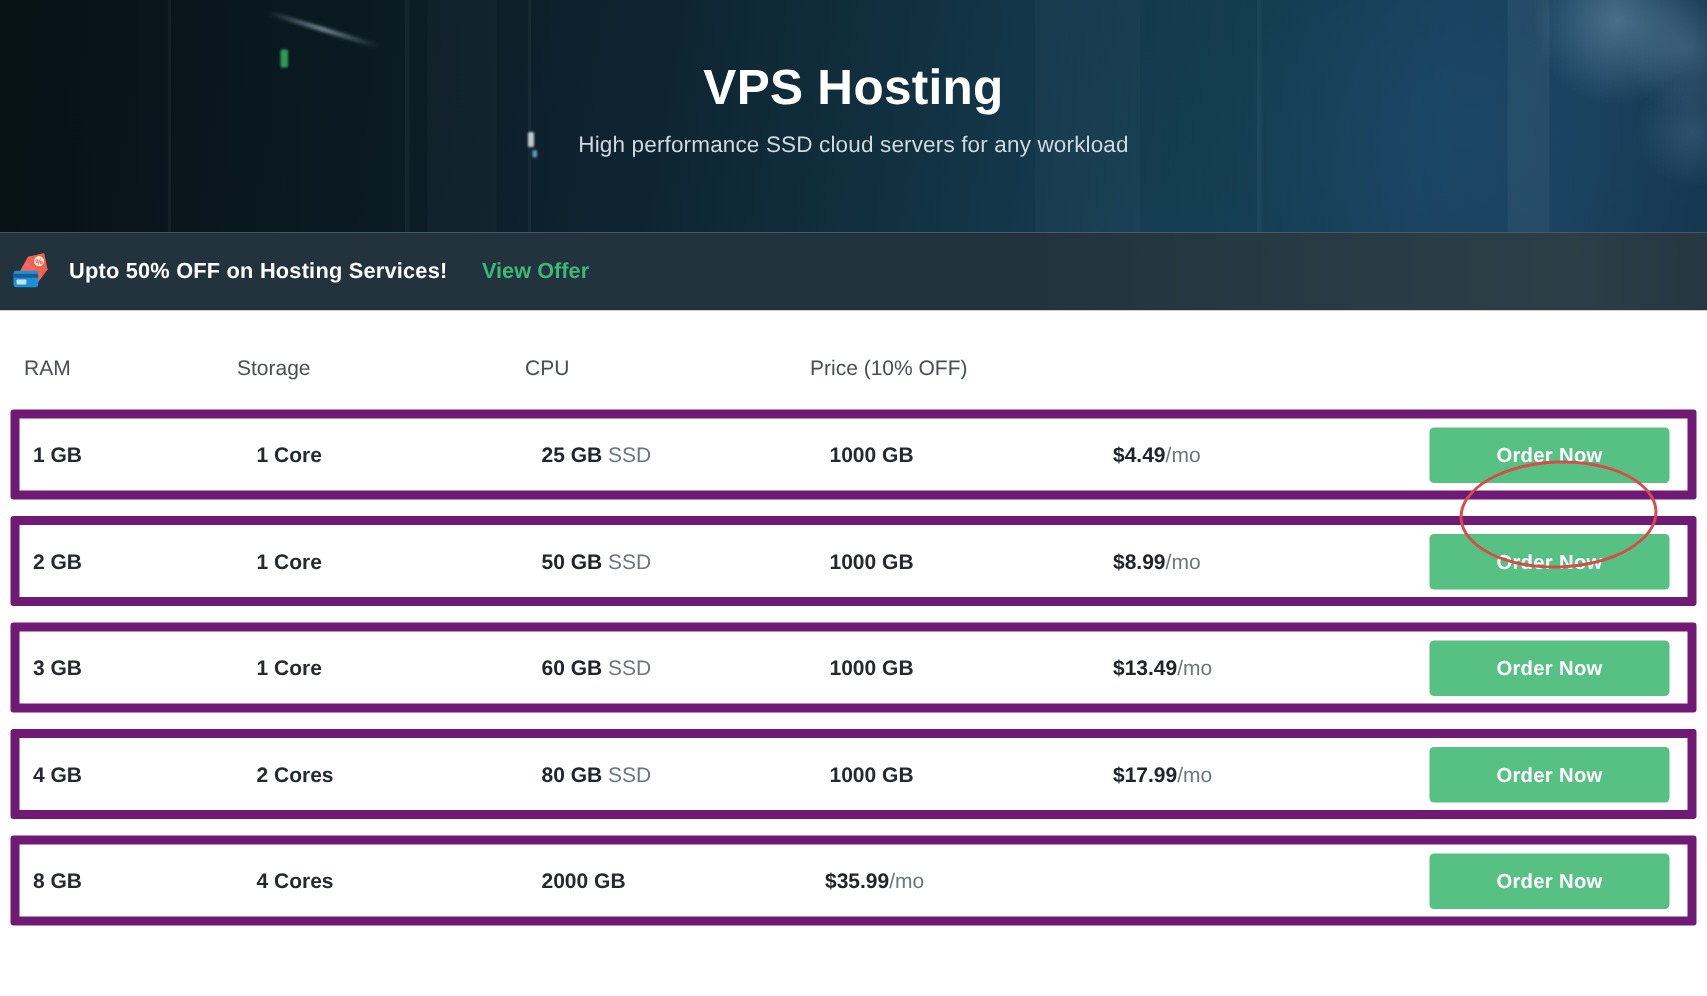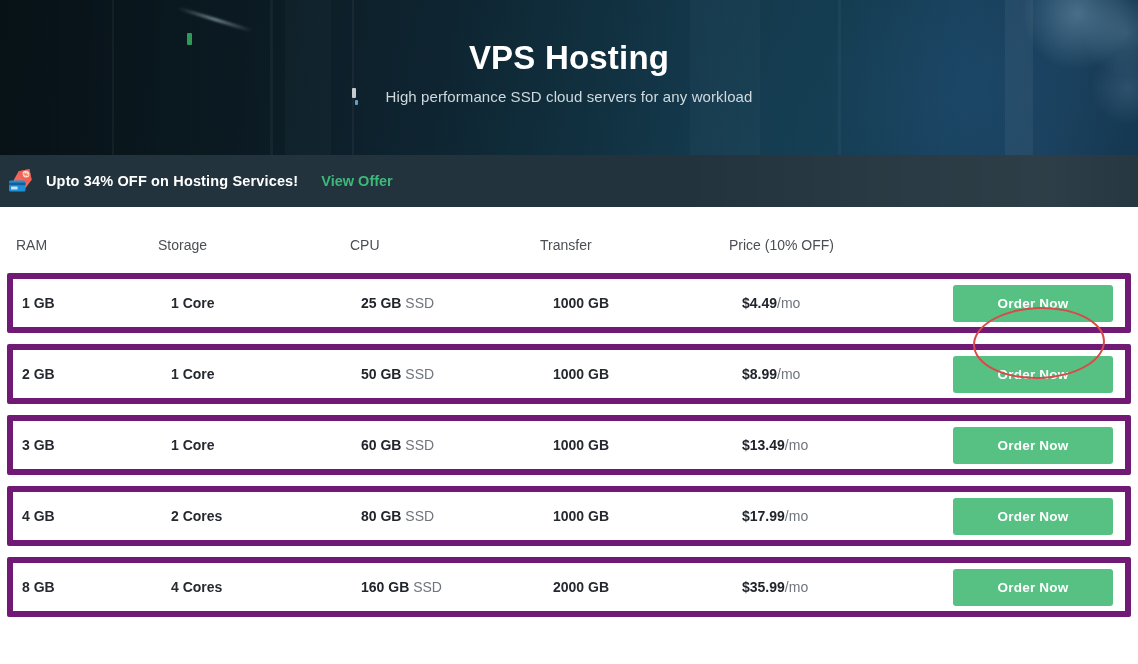--- a/index.html
+++ b/index.html
@@ -286,32 +286,31 @@
             <circle cx="18.6" cy="6.4" r="3.4" fill="#fde9d0"></circle>
             <text x="18.6" y="8.6" font-size="5.4" font-family="'Liberation Sans', sans-serif" font-weight="bold" fill="#e8503f" text-anchor="middle">%</text>
           </g>
           <g>
             <rect x="1" y="12.5" width="16.5" height="11" rx="1.6" fill="#1f8fd6"></rect>
             <rect x="1" y="14.6" width="16.5" height="2.6" fill="#145f95"></rect>
             <rect x="3" y="18.4" width="6.6" height="3.2" rx="0.7" fill="#bfe4f7"></rect>
           </g>
         </svg>
       </span>
-      <span class="promo-text">Upto 34% OFF on Hosting Services!</span>
+      <span class="promo-text">Upto 50% OFF on Hosting Services!</span>
       <a class="promo-link" href="#">View Offer</a>
     </div>
   </div>
 
   <div class="content">
 
     <div class="table-head">
       <div class="th c-ram head-pad">RAM</div>
       <div class="th c-storage">Storage</div>
       <div class="th c-cpu">CPU</div>
-      <div class="th c-transfer">Transfer</div>
       <div class="th c-price">Price (10% OFF)</div>
       <div class="th c-action"></div>
     </div>
 
     <div class="row-card">
       <div class="td c-ram cell-strong">1 GB</div>
       <div class="td c-cpu cell-strong">1 Core</div>
       <div class="td c-storage">
         <span class="cell-strong">25 GB</span>
         <span class="cell-muted">SSD</span>
@@ -369,24 +368,20 @@
         <span class="cell-strong">$17.99</span><span class="cell-muted">/mo</span>
       </div>
       <div class="td c-action">
         <button class="order-btn">Order Now</button>
       </div>
     </div>
 
     <div class="row-card">
       <div class="td c-ram cell-strong">8 GB</div>
       <div class="td c-cpu cell-strong">4 Cores</div>
-      <div class="td c-storage">
-        <span class="cell-strong">160 GB</span>
-        <span class="cell-muted">SSD</span>
-      </div>
       <div class="td c-transfer cell-strong">2000 GB</div>
       <div class="td c-price">
         <span class="cell-strong">$35.99</span><span class="cell-muted">/mo</span>
       </div>
       <div class="td c-action">
         <button class="order-btn">Order Now</button>
       </div>
     </div>
 
   </div>

